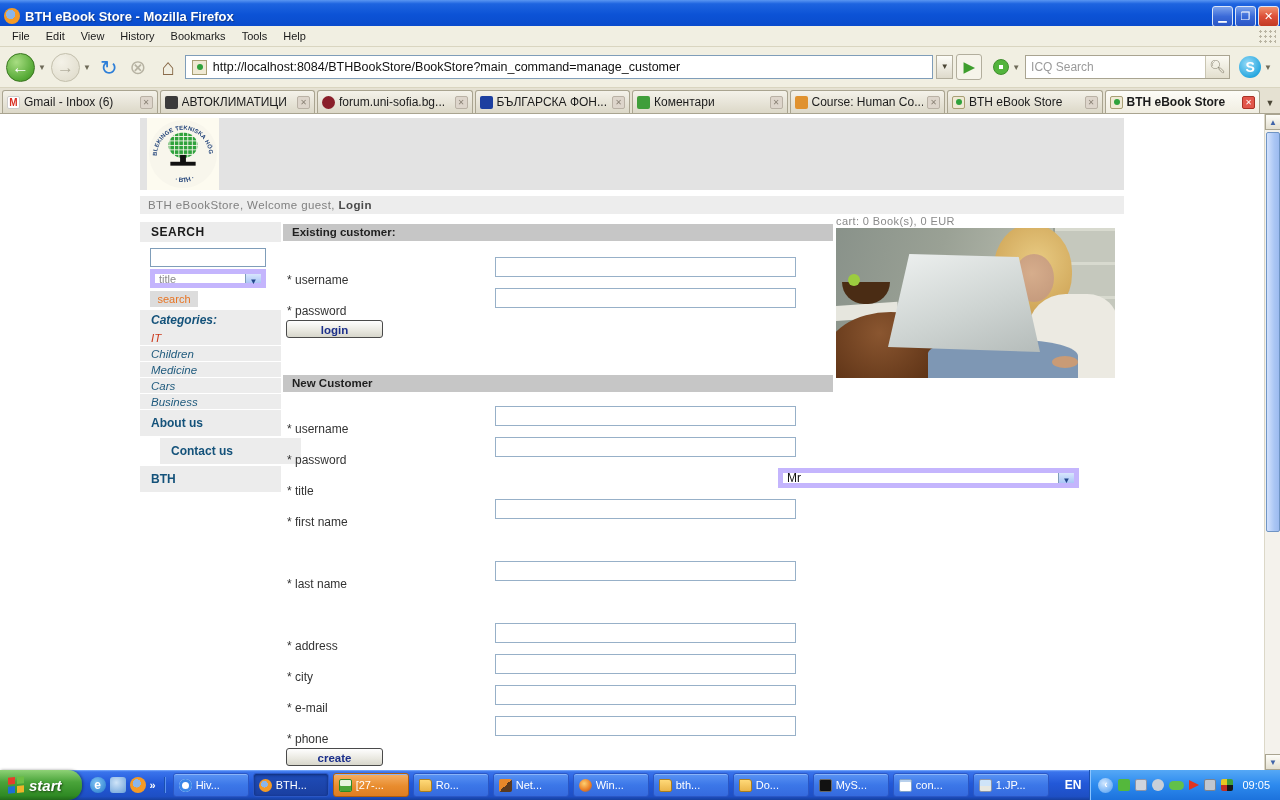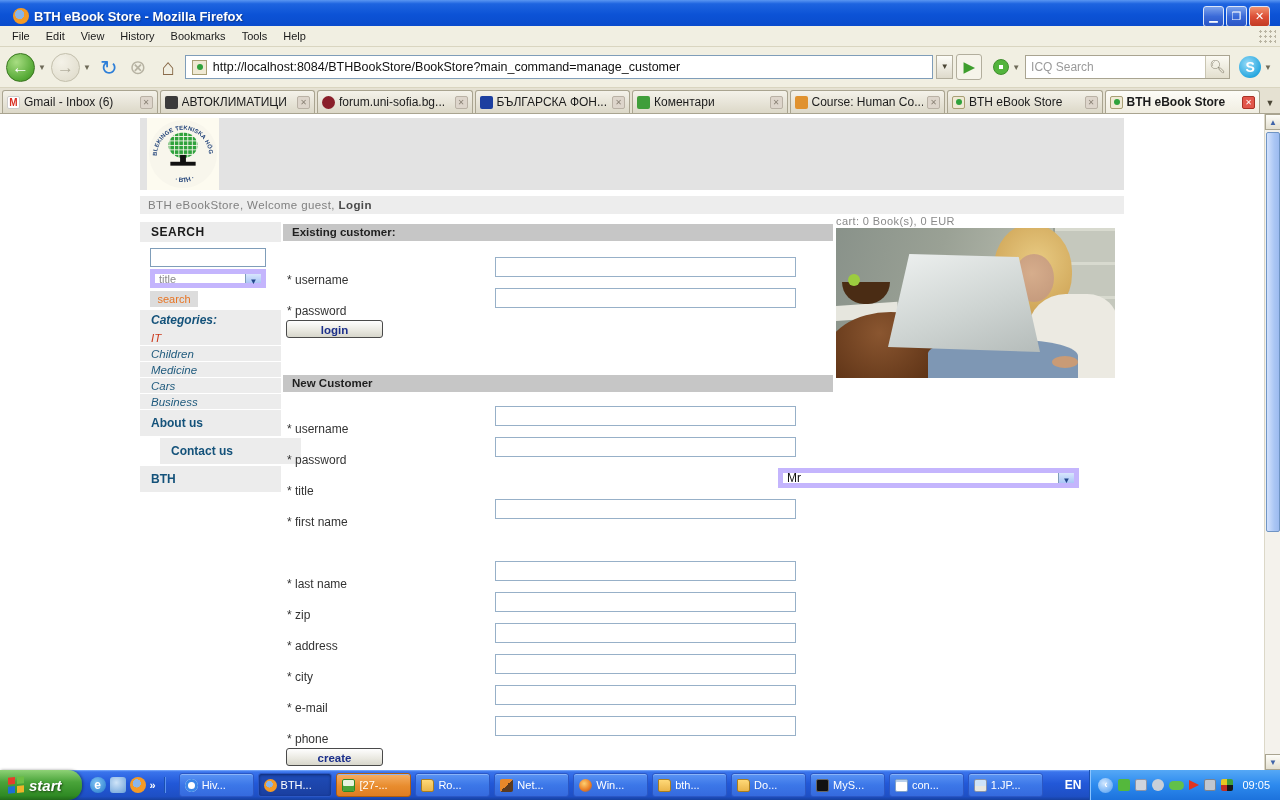--- a/index.html
+++ b/index.html
@@ -2,21 +2,21 @@
 <html><head>
 <meta charset="utf-8">
 <style>
   html,body{margin:0;padding:0;background:#555;}
   *{box-sizing:border-box;font-family:"Liberation Sans","DejaVu Sans",sans-serif;}
   .screen{position:relative;width:1280px;height:800px;overflow:hidden;background:#fff;}
 
   
   .titlebar{position:absolute;top:0;left:0;right:0;height:32px;
     background:linear-gradient(180deg,#5a96f2 0%,#1e64e0 12%,#0c53d6 45%,#0a4ccd 80%,#0640b8 100%);
-    display:flex;align-items:center;padding:0 10px;}
+    display:flex;align-items:center;padding:0 1px;}
   .ff-icon{width:16px;height:16px;border-radius:50%;margin:0 5px 0 3px;
     background:radial-gradient(circle at 42% 40%,#8ab6ea 0 34%,#f49a25 36% 72%,#b4521c 100%);}
   .title-text{color:#fff;font-weight:bold;font-size:13px;text-shadow:1px 1px 1px #113a8a;}
   .win-controls{margin-left:auto;display:flex;gap:2px;}
   .wbtn{width:21px;height:21px;border:1px solid #dce6f8;border-radius:3px;color:#fff;
     font-size:11px;line-height:19px;text-align:center;font-weight:bold;
     background:linear-gradient(180deg,#7ba2ec,#3a6ad8 50%,#2a55c4);}
   .wbtn.close{background:linear-gradient(180deg,#f0926f,#dd5038 50%,#c23a24);}
 
   
@@ -157,21 +157,21 @@
     linear-gradient(#6cbe45,#6cbe45) 9px 0/7px 7px no-repeat,
     linear-gradient(#1d6fd3,#1d6fd3) 0 9px/7px 7px no-repeat,
     linear-gradient(#f0b429,#f0b429) 9px 9px/7px 7px no-repeat;}
   .start-label{color:#fff;font-weight:bold;font-style:italic;font-size:15px;text-shadow:1px 1px 2px #1c4a12;}
   .quick-launch{display:flex;align-items:center;gap:4px;padding:0 8px;border-right:1px solid #1a50b0;box-shadow:1px 0 0 #5a90f0;}
   .ql{width:16px;height:16px;border-radius:50%;text-align:center;line-height:16px;font-size:12px;font-weight:bold;color:#fff;}
   .ql.ie{background:radial-gradient(circle at 40% 35%,#7fc4f4,#2277cc);}
   .ql.oe{background:radial-gradient(circle at 40% 35%,#cfe4f8,#6aa0d8);border-radius:3px;}
   .ql.ff{background:radial-gradient(circle at 42% 40%,#8ab6ea 0 30%,#f49a25 32% 72%,#b4521c 100%);}
   .ql-more{color:#fff;font-size:11px;font-weight:bold;}
-  .tasks{flex:1;display:flex;align-items:center;gap:4px;padding:0 14px;min-width:0;}
+  .tasks{flex:1;display:flex;align-items:center;gap:4px;padding:0 8px;min-width:0;}
   .task{flex:1;min-width:0;height:24px;border-radius:3px;border:1px solid #2b57c4;display:flex;align-items:center;gap:4px;
     padding:0 5px;background:linear-gradient(180deg,#5a94f4,#3c77e8 50%,#356ade);box-shadow:inset 0 1px 0 #8ab4f8;}
   .task.pressed{background:linear-gradient(180deg,#1f4cb8,#1a3fa0);box-shadow:inset 0 1px 3px #0d2a6e;}
   .task.alert{background:linear-gradient(180deg,#f5b066,#e88c2e 55%,#df7d22);border-color:#b05e10;}
   .tlabel{color:#fff;font-size:11px;white-space:nowrap;overflow:hidden;}
   .ticon{width:13px;height:13px;flex:0 0 13px;border-radius:2px;}
   .ti-chat{background:#fff;border-radius:50%;box-shadow:inset 0 0 0 3px #3a86e8;}
   .ti-ff{border-radius:50%;background:radial-gradient(circle at 42% 40%,#8ab6ea 0 30%,#f49a25 32% 72%,#b4521c 100%);}
   .ti-irc{background:#e8f4e0;border:1px solid #2f8a24;box-shadow:inset 0 -5px 0 #4aa43a;}
   .ti-folder{background:linear-gradient(180deg,#ffd978,#eab54a);border:1px solid #a97d1e;border-radius:1px 3px 2px 2px;}
@@ -374,24 +374,20 @@
       </div>
     </div>
     <div class="frow" style="top:385px;">
       <span class="flabel">* first name</span>
       <input class="finput" style="">
     </div>
     <div class="frow" style="top:416px;margin-top:31px;">
       <span class="flabel">* last name</span>
       <input class="finput" style="">
     </div>
-    <div class="frow" style="top:478px;">
-      <span class="flabel">* zip</span>
-      <input class="finput" style="">
-    </div>
     <div class="frow" style="top:509px;">
       <span class="flabel">* address</span>
       <input class="finput" style="">
     </div>
     <div class="frow" style="top:540px;">
       <span class="flabel">* city</span>
       <input class="finput" style="">
     </div>
     <div class="frow" style="top:571px;">
       <span class="flabel">* e-mail</span>

